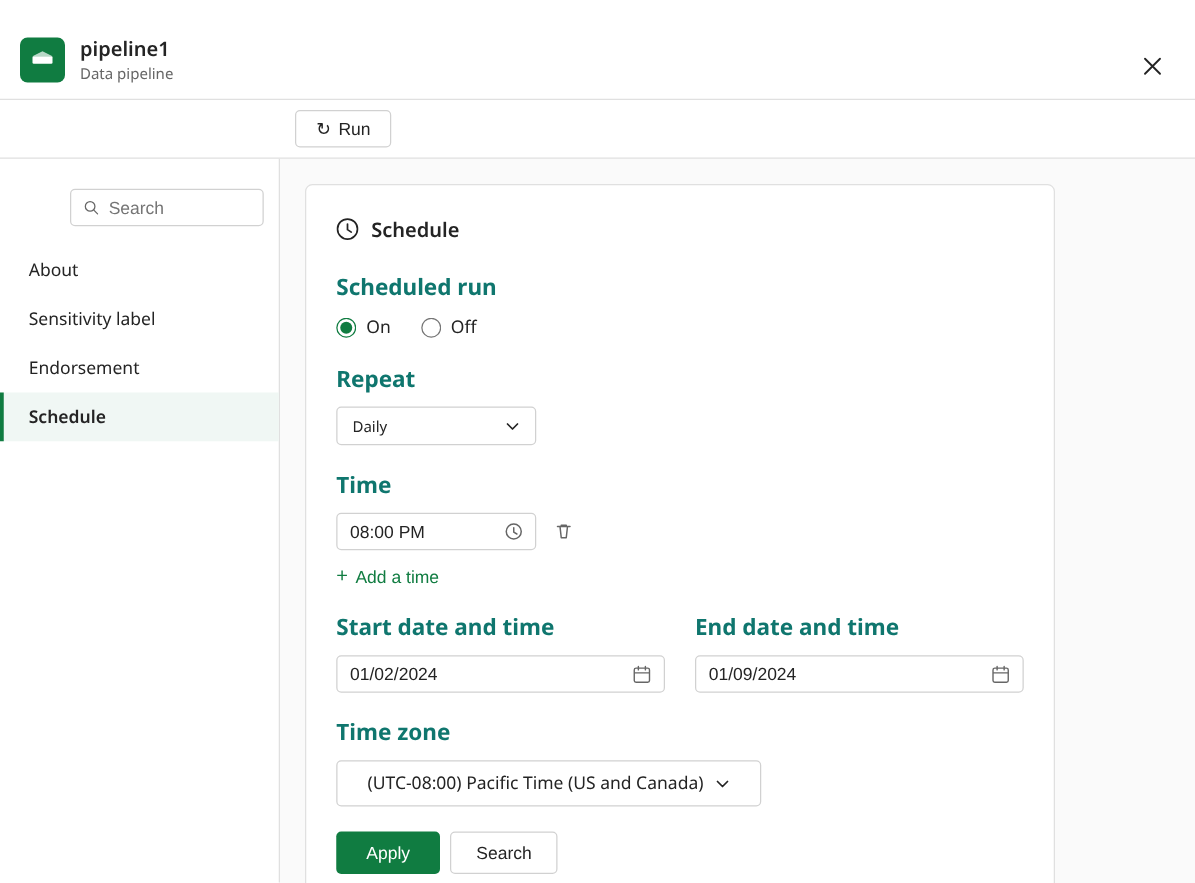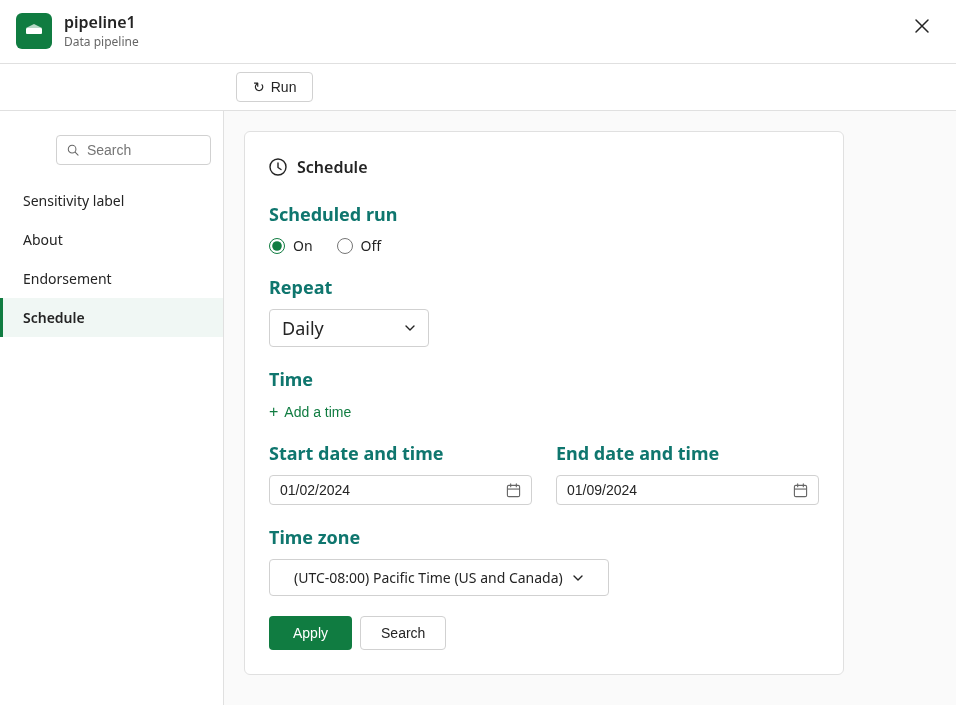--- a/index.html
+++ b/index.html
@@ -9,25 +9,25 @@
       background: #fff;
       width: 956px;
       height: 706px;
       overflow: hidden;
       color: #242424;
     }
 
     
     .header {
       display: flex;
-      align-items: flex-start;
+      align-items: flex-end;
       justify-content: space-between;
       padding: 12px 20px 12px 16px;
       border-bottom: 1px solid #e0e0e0;
-      height: 64px;
+      height: 80px;
     }
     .header-left {
       display: flex;
       align-items: center;
       gap: 12px;
     }
     .app-icon {
       width: 36px;
       height: 36px;
       background: #107c41;
@@ -358,24 +358,24 @@
       <div class="search-input-wrapper">
         <svg width="14" height="14" viewBox="0 0 14 14" fill="none">
           <circle cx="6" cy="6" r="4.5" stroke="#666" stroke-width="1.2"></circle>
           <line x1="9.5" y1="9.5" x2="13" y2="13" stroke="#666" stroke-width="1.2" stroke-linecap="round"></line>
         </svg>
         <input type="text" placeholder="Search" style="">
       </div>
     </div>
 
     <div class="sidebar-item">
+      <span>About</span>
+    </div>
+    <div class="sidebar-item">
       <span>Sensitivity label</span>
-    </div>
-    <div class="sidebar-item">
-      <span>About</span>
     </div>
     <div class="sidebar-item">
       <span>Endorsement</span>
     </div>
     <div class="sidebar-item active">
       <span>Schedule</span>
     </div>
   </div>
 
   <div class="content-area">
@@ -399,29 +399,43 @@
           <label class="radio-option">
             <input type="radio" name="scheduled_run" style="">
             <span>Off</span>
           </label>
         </div>
       </div>
 
       <div class="form-group">
         <span class="form-label">Repeat</span>
         <div style="display:flex;align-items:center;border:1px solid #d1d1d1;border-radius:4px;padding:6px 12px;width:160px;background:#fff;justify-content:space-between;">
-          <span style="font-size:18px;">Daily</span>
+          <span style="font-size:12px;">Daily</span>
           <svg width="12" height="12" viewBox="0 0 12 12" fill="none">
             <path d="M2 4L6 8L10 4" stroke="#242424" stroke-width="1.4" stroke-linecap="round" stroke-linejoin="round"></path>
           </svg>
         </div>
       </div>
 
       <div class="form-group">
         <span class="form-label">Time</span>
+        <div class="time-input-row">
+          <div class="time-input-wrapper">
+            <input type="text" value="08:00 PM" style="border: none; outline: none; font-size: 14px; width: 100px; color: rgb(36, 36, 36);">
+            <svg width="14" height="14" viewBox="0 0 14 14" fill="none" class="time-icon">
+              <circle cx="7" cy="7" r="6" stroke="#666" stroke-width="1.2"></circle>
+              <path d="M7 4V7.5L9.5 9" stroke="#666" stroke-width="1.2" stroke-linecap="round"></path>
+            </svg>
+          </div>
+          <button class="delete-btn">
+            <svg width="16" height="16" viewBox="0 0 16 16" fill="none">
+              <path d="M3 4h10M6 4V3h4v1M5 4l1 9h4l1-9" stroke="#666" stroke-width="1.2" stroke-linecap="round" stroke-linejoin="round"></path>
+            </svg>
+          </button>
+        </div>
         <button class="add-time-link">
           <span style="font-size:16px;color:#107c41;font-weight:300;">+</span>
           <span>Add a time</span>
         </button>
       </div>
 
       <div class="form-group">
         <div class="date-row">
           <div class="date-field">
             <span class="form-label">Start date and time</span>

